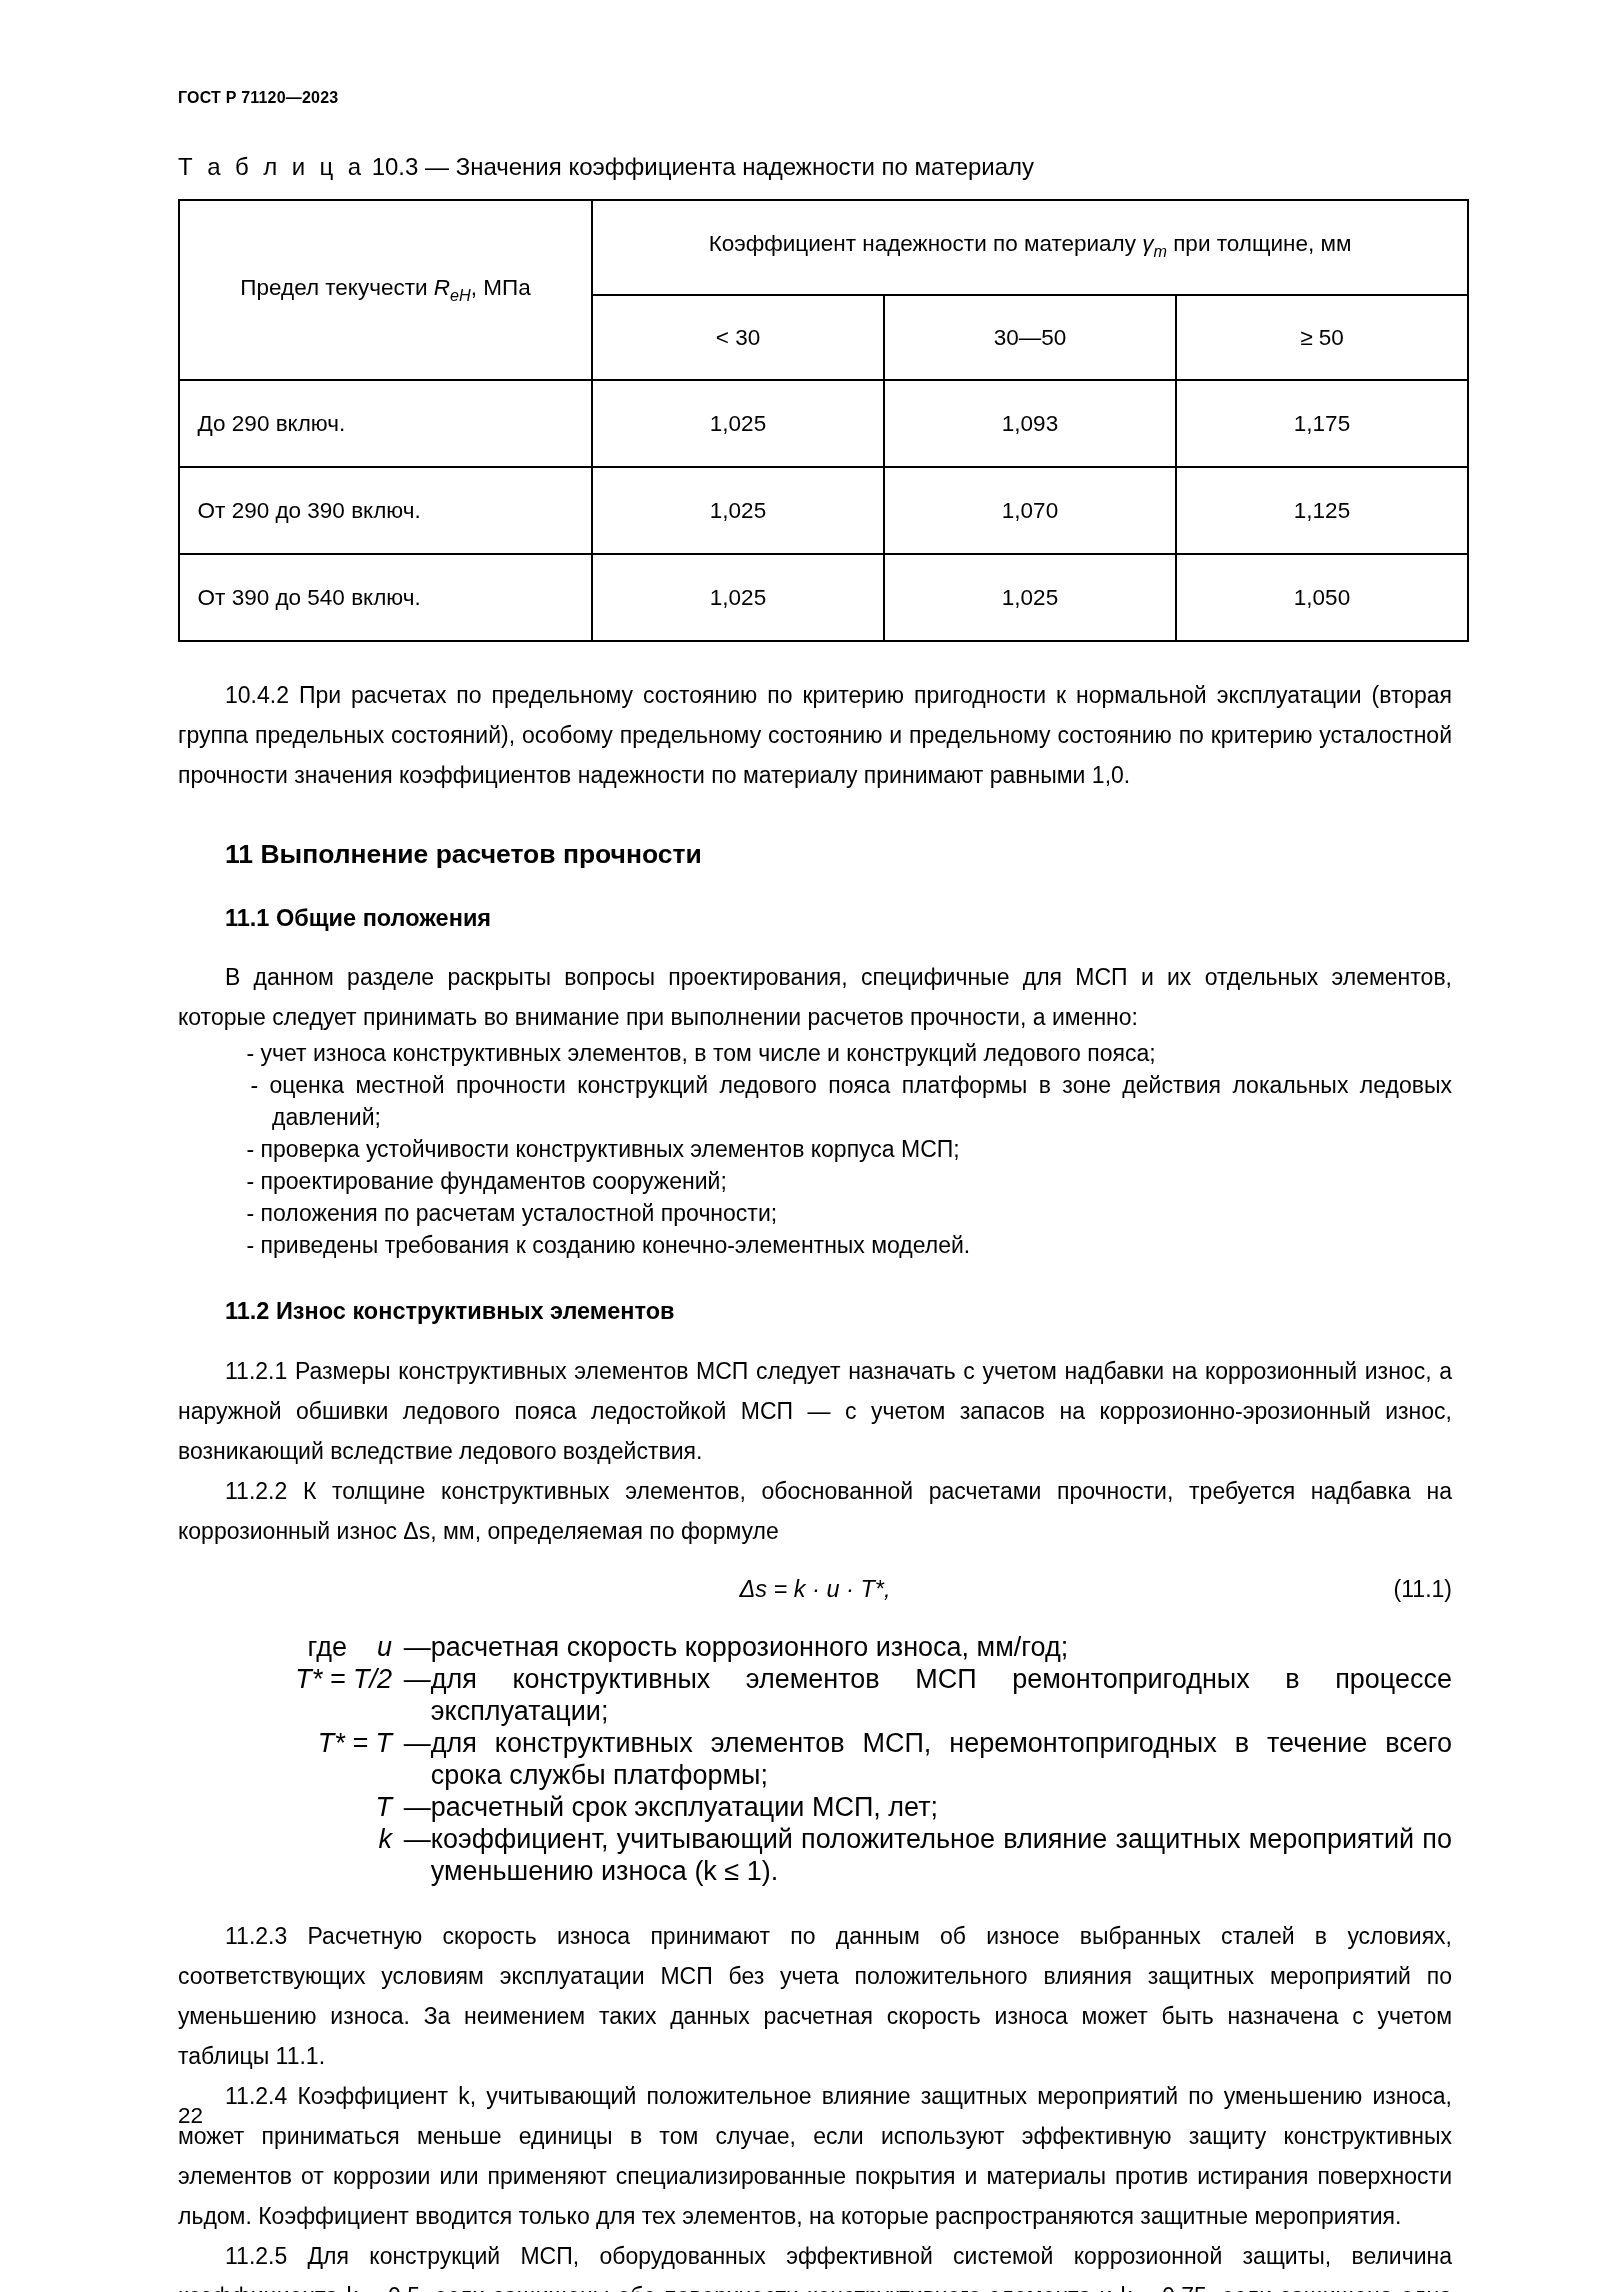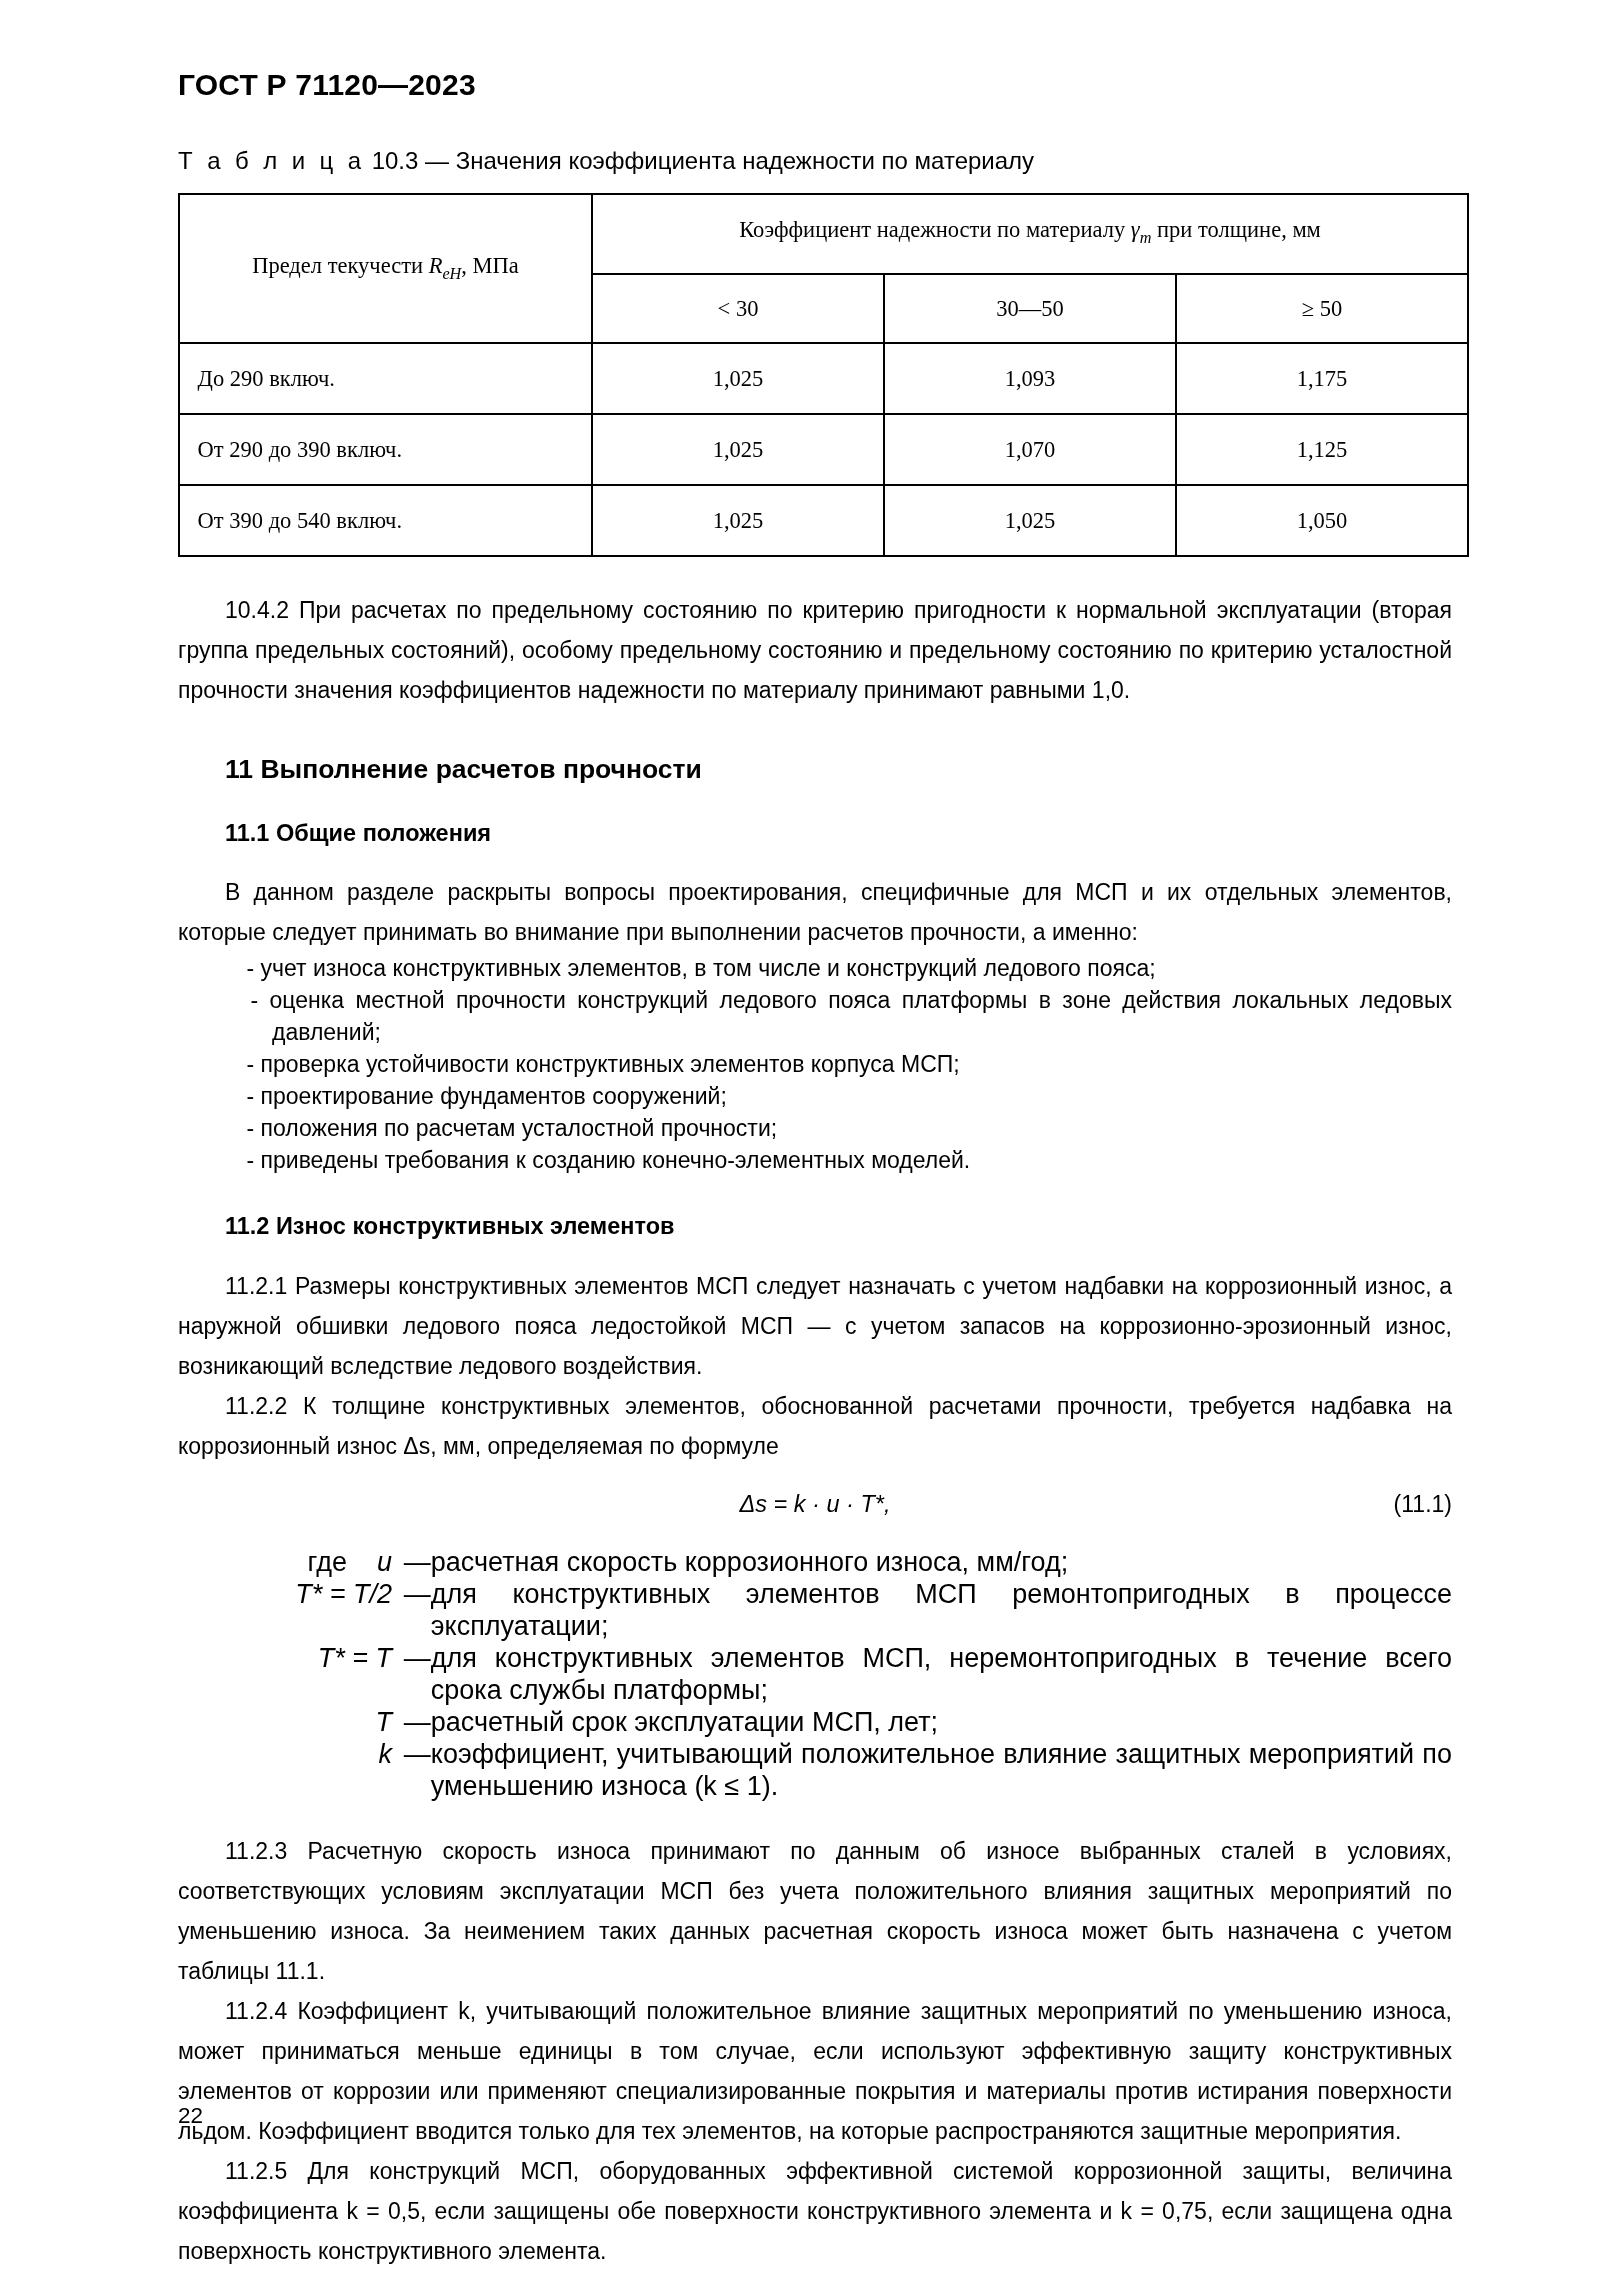--- a/index.html
+++ b/index.html
@@ -22,22 +22,22 @@
   }
   .content {
     position: absolute;
     left: 178px;
     top: 0;
     width: 1274px;
   }
 
   
   .doc-header {
-    margin-top: 70px;
-    font-size: 30px;
+    margin-top: 90px;
+    font-size: 16px;
     font-weight: bold;
     letter-spacing: 0.2px;
     line-height: 1;
   }
 
   
   .table-caption {
     margin-top: 47px;
     font-size: 24px;
     line-height: 1.2;
@@ -50,24 +50,23 @@
   
   table.gost {
     margin-top: 17.6px;
     border-collapse: collapse;
     width: 1289px;
     table-layout: fixed;
     font-size: 22.5px;
   }
   table.gost td, table.gost th {
     border: 2px solid #000;
-    padding: 8px;
+    padding: 16px;
     font-weight: normal;
     vertical-align: middle;
-    font-family: Liberation Serif, serif;
   }
   table.gost .c1 { width: 413px; }
   table.gost .c2 { width: 292px; }
   table.gost .c3 { width: 292px; }
   table.gost .c4 { width: 292px; }
 
   .cell-center {
     text-align: center;
     height: 51px;
     line-height: 51px;

